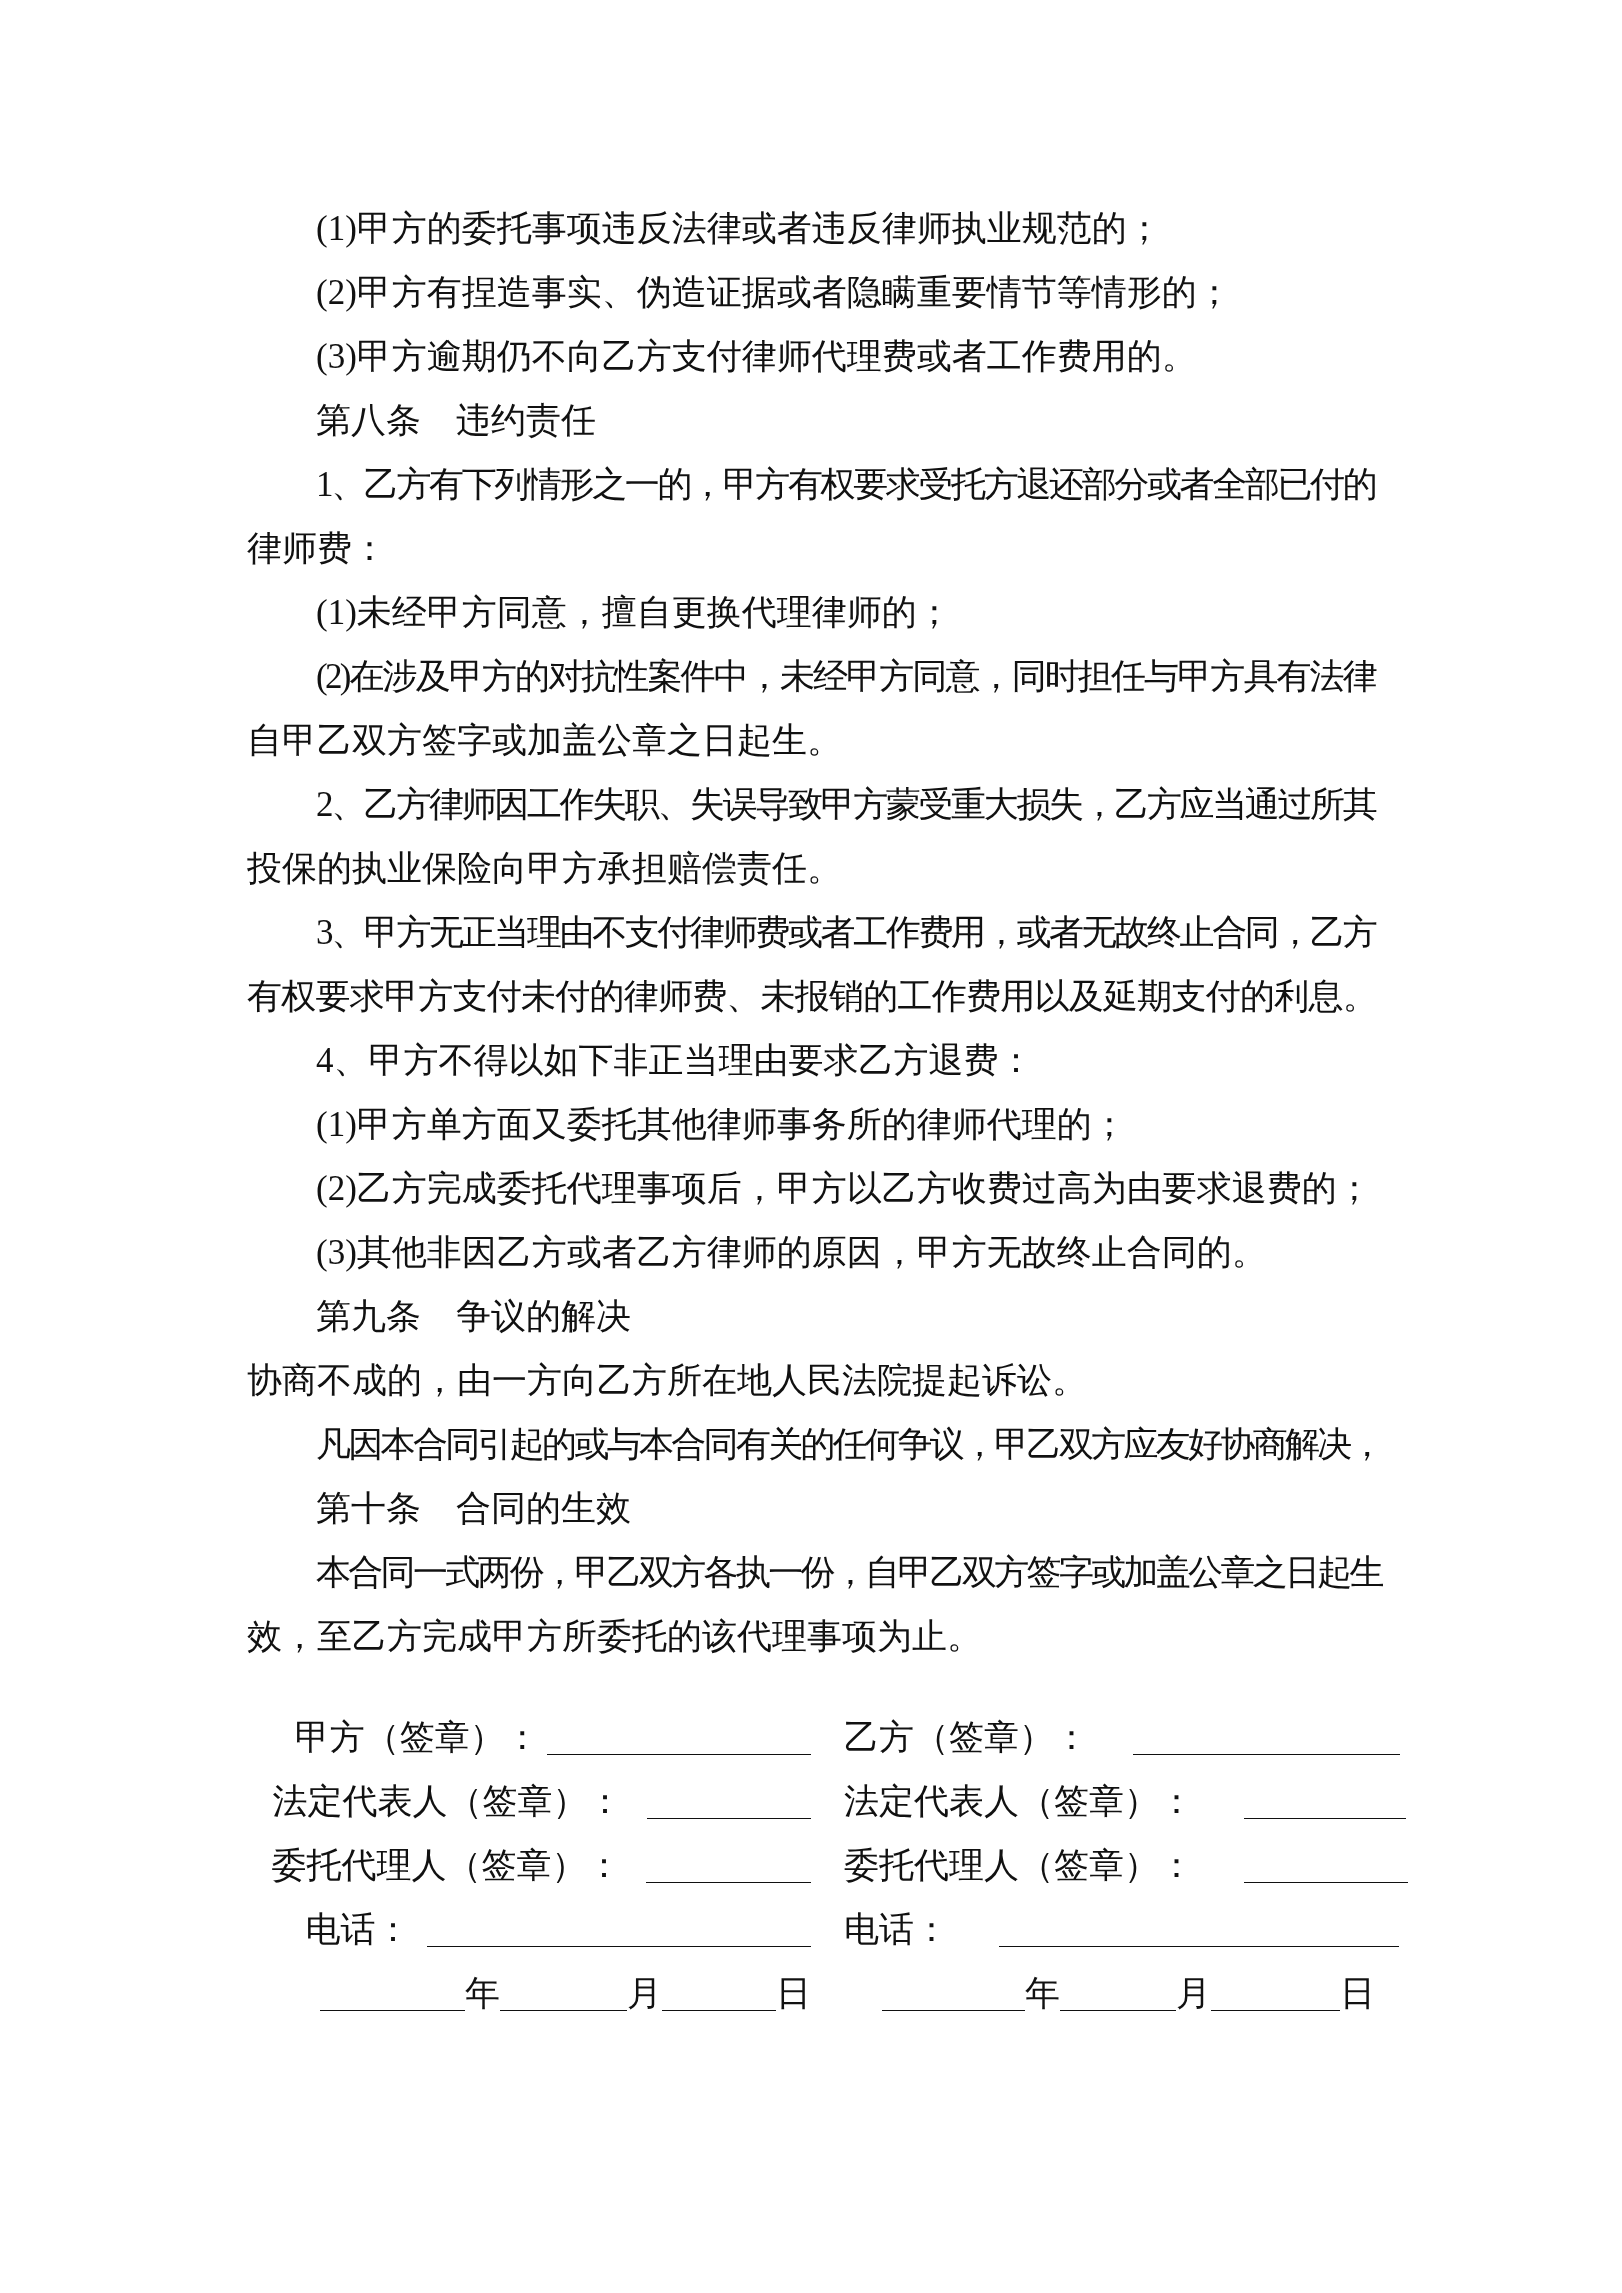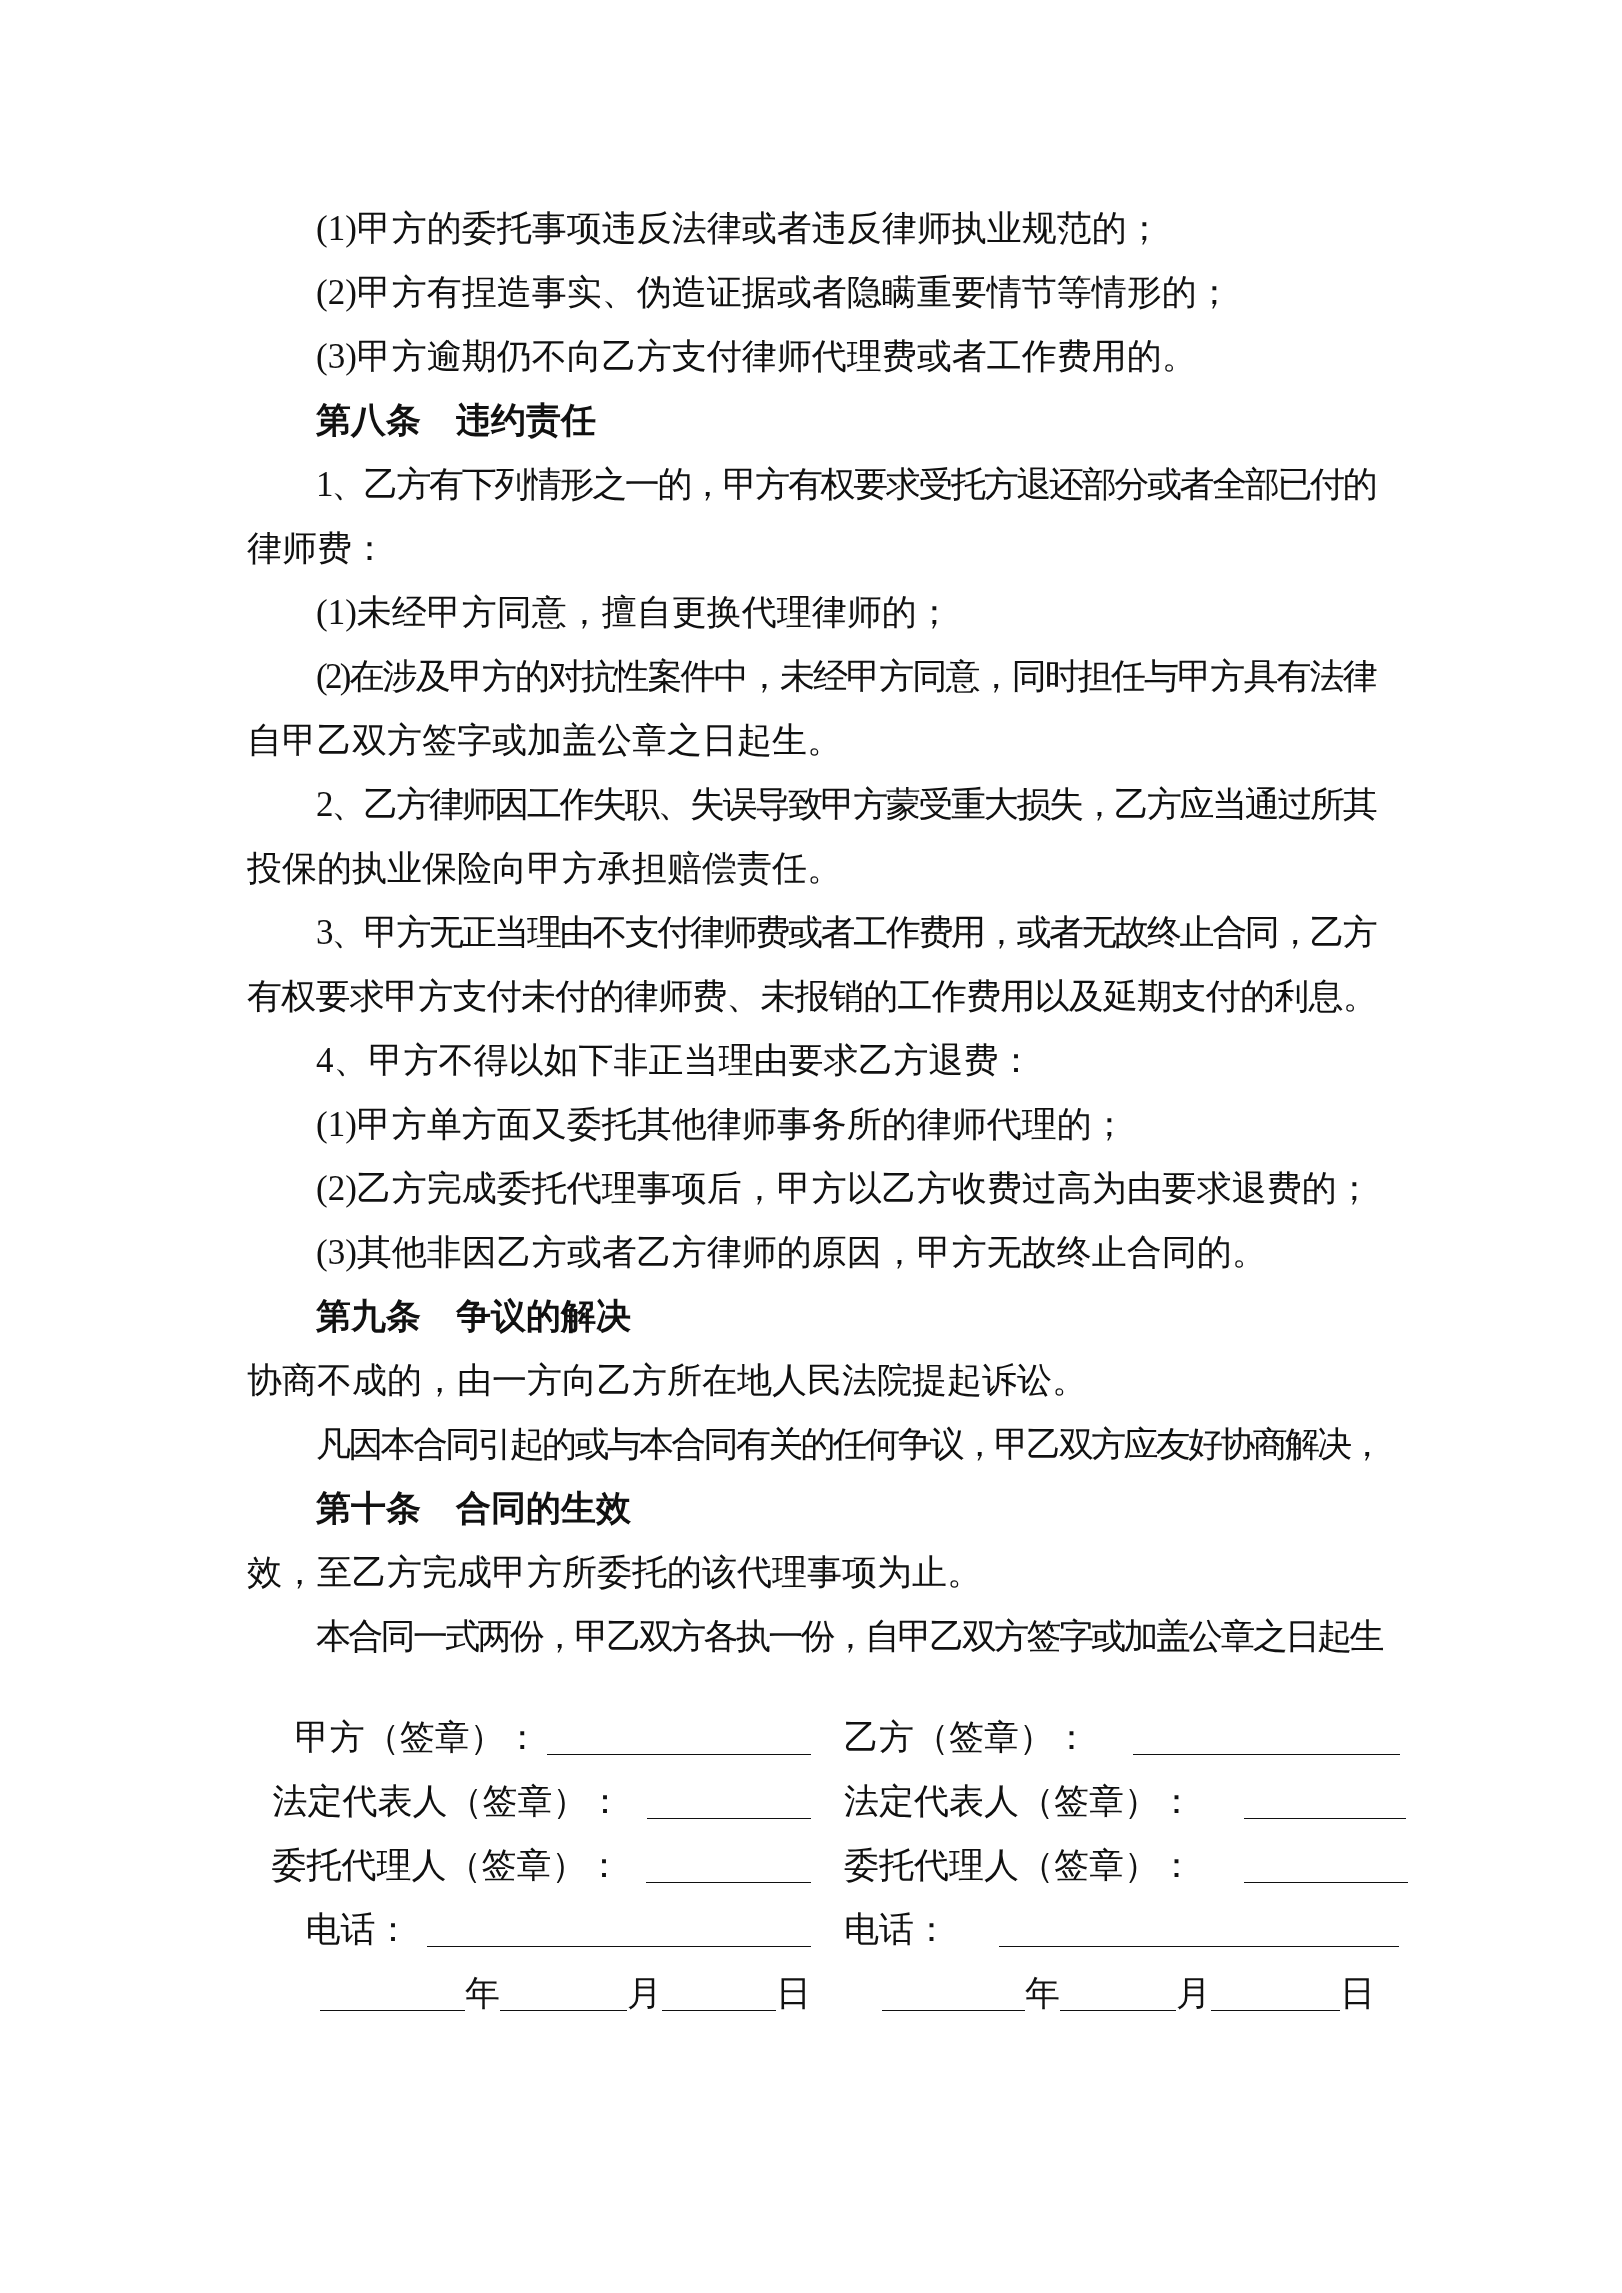--- a/index.html
+++ b/index.html
@@ -19,21 +19,21 @@
     top:197px;
     width:1128px;
   }
   .line{
     height:64px;
     line-height:64px;
     font-size:35px;
     white-space:nowrap;
   }
   .line.indent{padding-left:69px;}
-  .line.bold{font-weight:700;}
+  .line.bold{font-weight:400;}
   .line.fill{
     text-align:justify;
     text-align-last:justify;
     letter-spacing:-2.7px;
   }
   .sig{
     position:absolute;
     left:247px;
     top:1706px;
     width:1128px;
@@ -75,22 +75,22 @@
     <div class="line indent fill">3、甲方无正当理由不支付律师费或者工作费用，或者无故终止合同，乙方</div>
     <div class="line fill">有权要求甲方支付未付的律师费、未报销的工作费用以及延期支付的利息。</div>
     <div class="line indent">4、甲方不得以如下非正当理由要求乙方退费：</div>
     <div class="line indent">(1)甲方单方面又委托其他律师事务所的律师代理的；</div>
     <div class="line indent">(2)乙方完成委托代理事项后，甲方以乙方收费过高为由要求退费的；</div>
     <div class="line indent">(3)其他非因乙方或者乙方律师的原因，甲方无故终止合同的。</div>
     <div class="line indent bold">第九条　争议的解决</div>
     <div class="line">协商不成的，由一方向乙方所在地人民法院提起诉讼。</div>
     <div class="line indent fill">凡因本合同引起的或与本合同有关的任何争议，甲乙双方应友好协商解决，</div>
     <div class="line indent bold">第十条　合同的生效</div>
+    <div class="line indent fill">本合同一式两份，甲乙双方各执一份，自甲乙双方签字或加盖公章之日起生</div>
     <div class="line">效，至乙方完成甲方所委托的该代理事项为止。</div>
-    <div class="line indent fill">本合同一式两份，甲乙双方各执一份，自甲乙双方签字或加盖公章之日起生</div>
   </div>
 
   <div class="sig">
 
     <div class="sig-row">
       <div class="cell l">
         <span>甲方（签章）：</span><span class="ul" style="width:264px;margin-left:7.3px"></span>
       </div>
       <div class="cell r">
         <span>乙方（签章）：</span><span class="ul" style="width:267px;margin-left:44px"></span>

